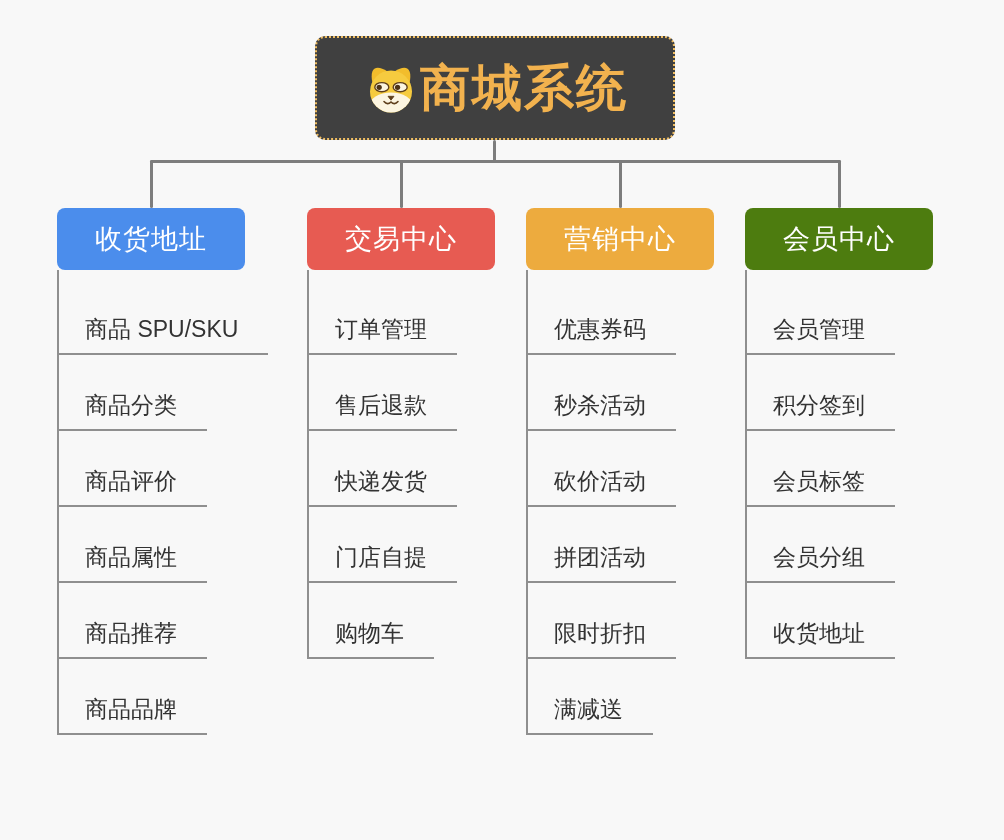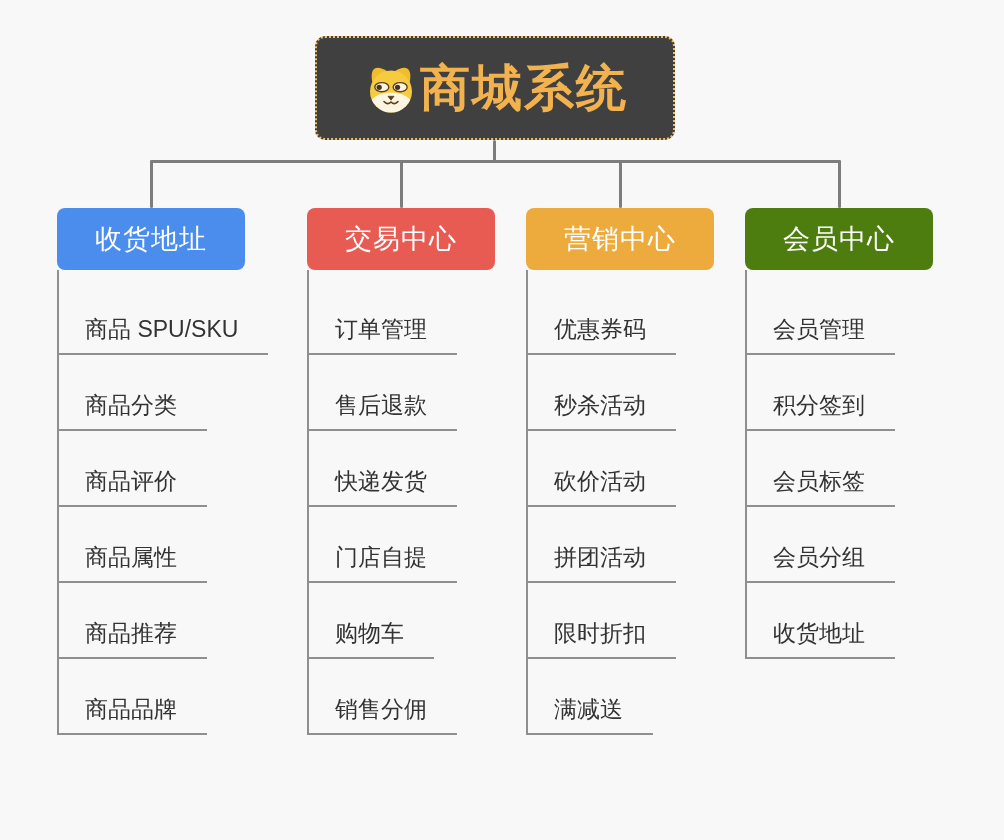--- a/index.html
+++ b/index.html
@@ -156,23 +156,20 @@
           </div>
           <div class="child">
             <span class="child-label">快递发货</span>
           </div>
           <div class="child">
             <span class="child-label">门店自提</span>
           </div>
           <div class="child">
             <span class="child-label">购物车</span>
           </div>
-          <div class="child">
-            <span class="child-label">销售分佣</span>
-          </div>
         </div>
   </div>
       <div class="branch" style="left: 526px;">
     <div class="branch-box" style="background: rgb(237, 171, 62);">
       <span>营销中心</span>
     </div>
     <div class="children">
           <div class="child">
             <span class="child-label">优惠券码</span>
           </div>

